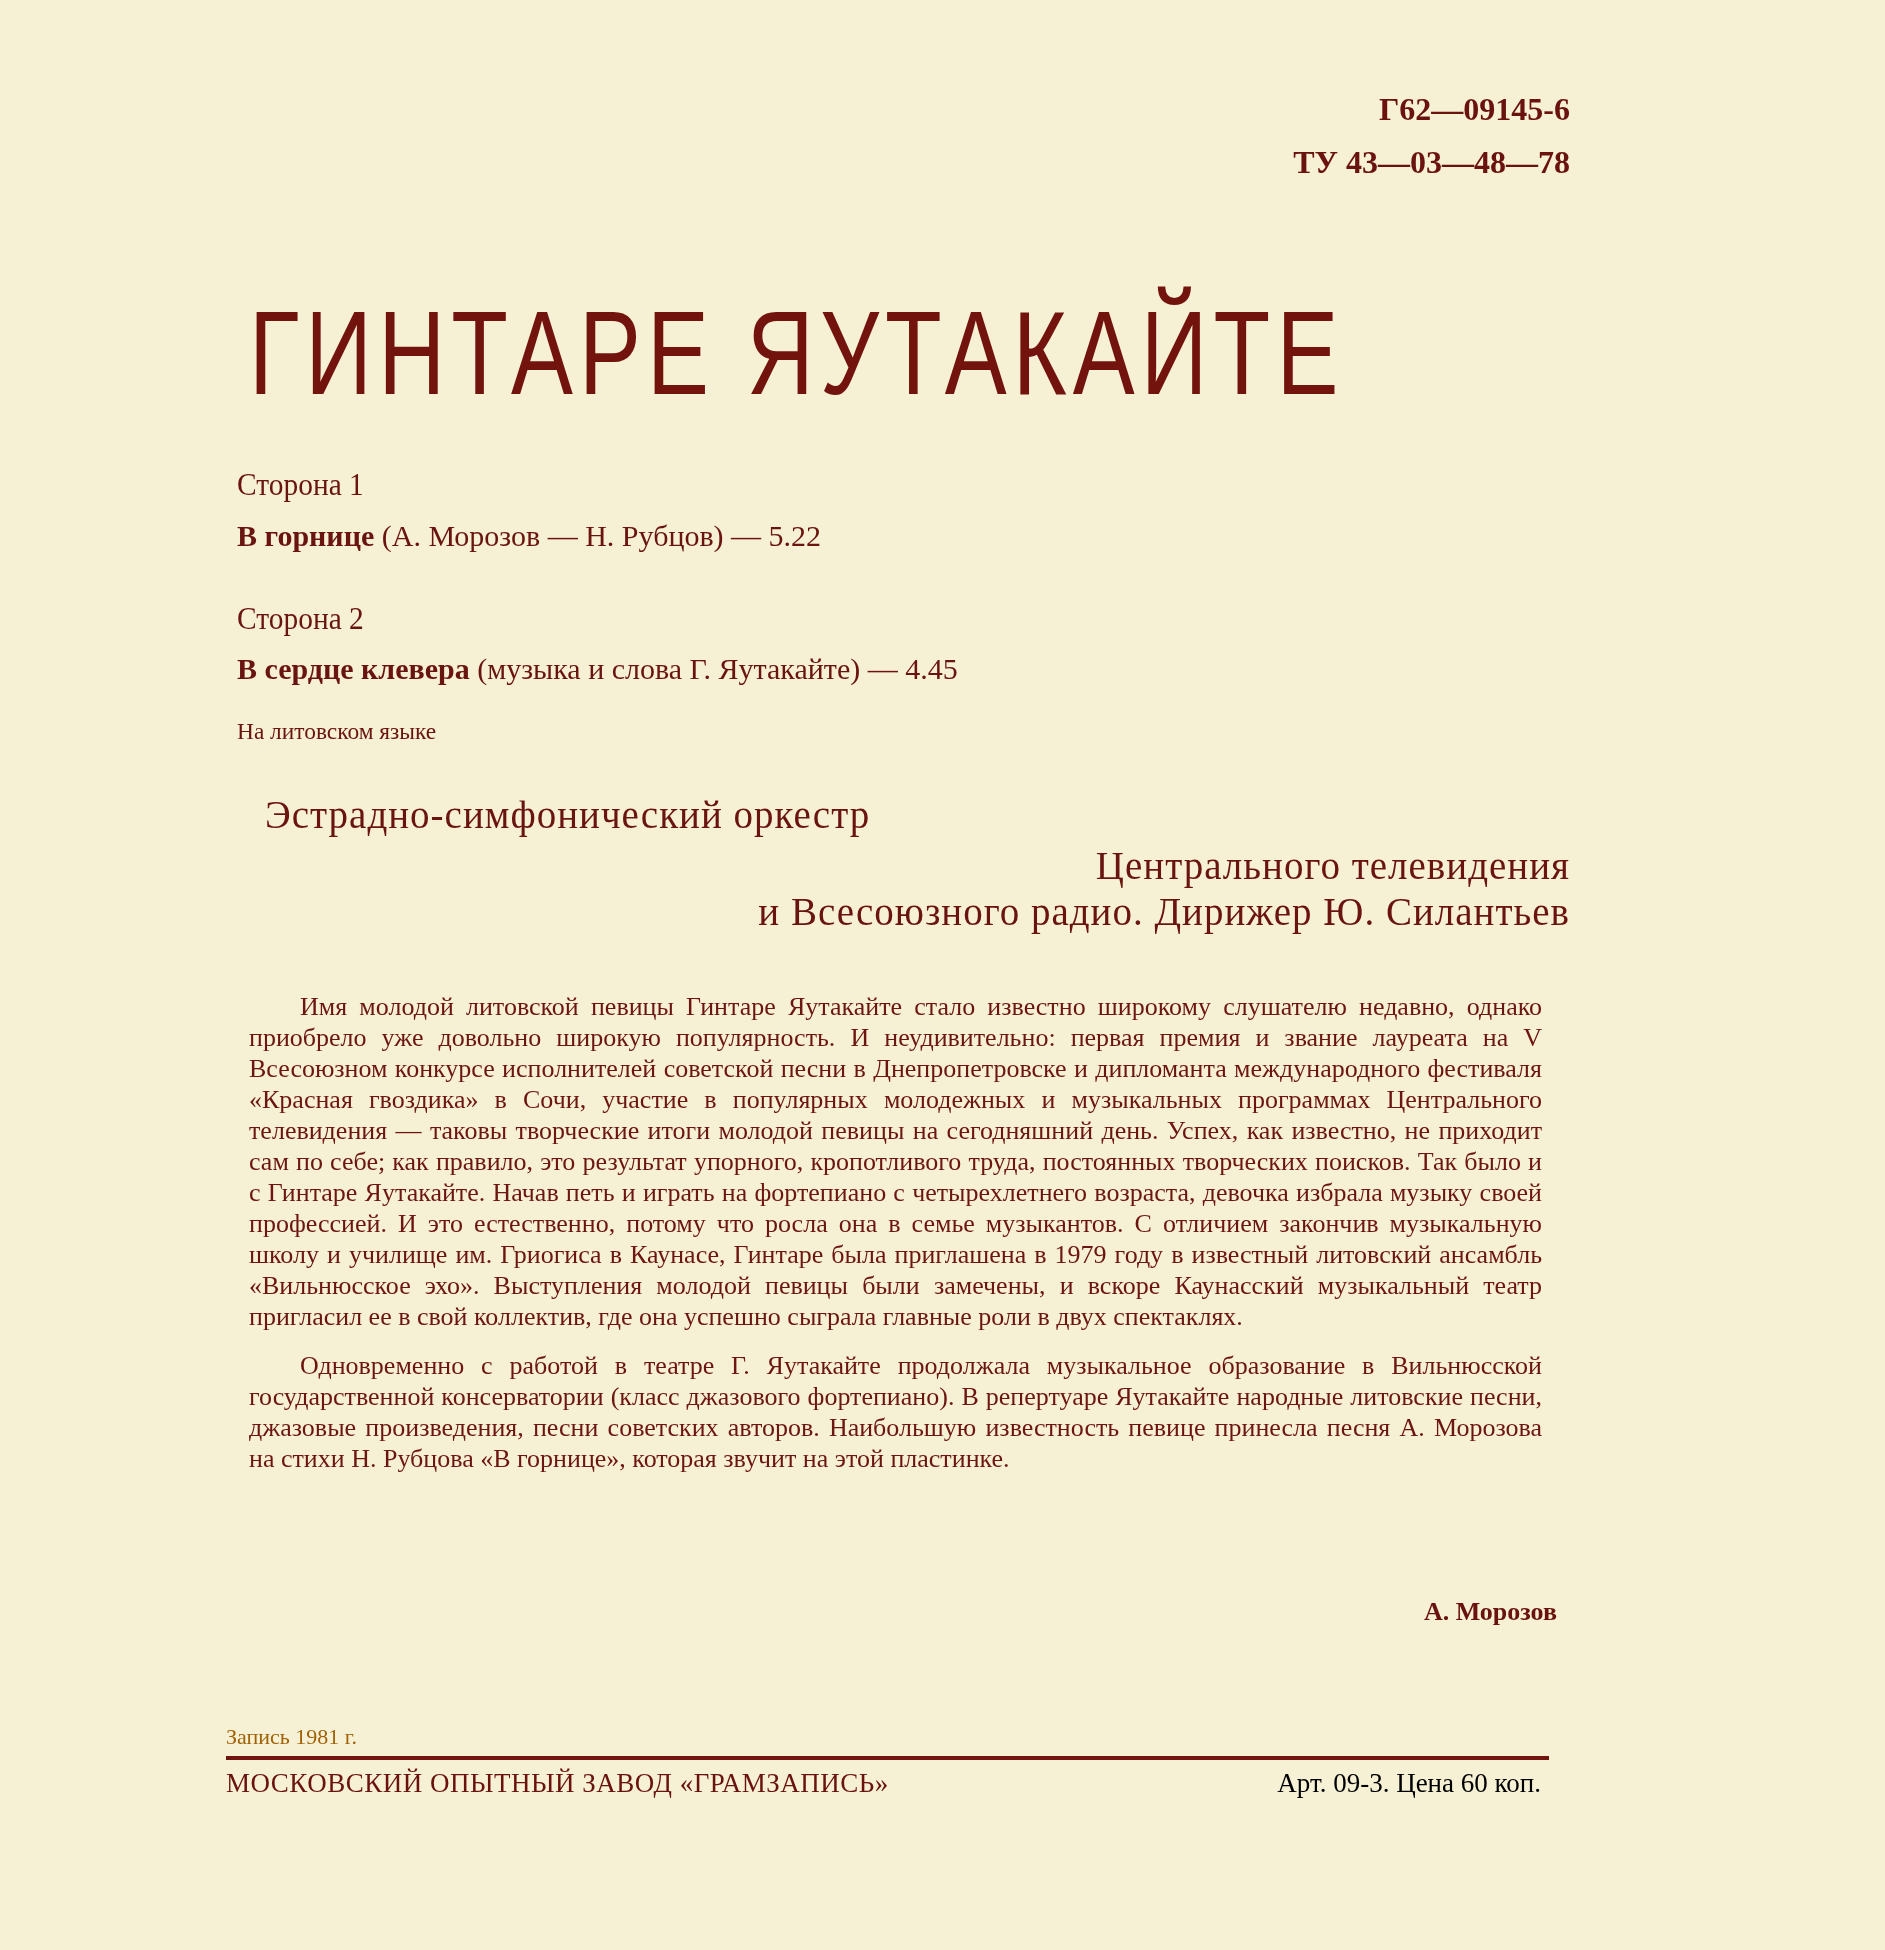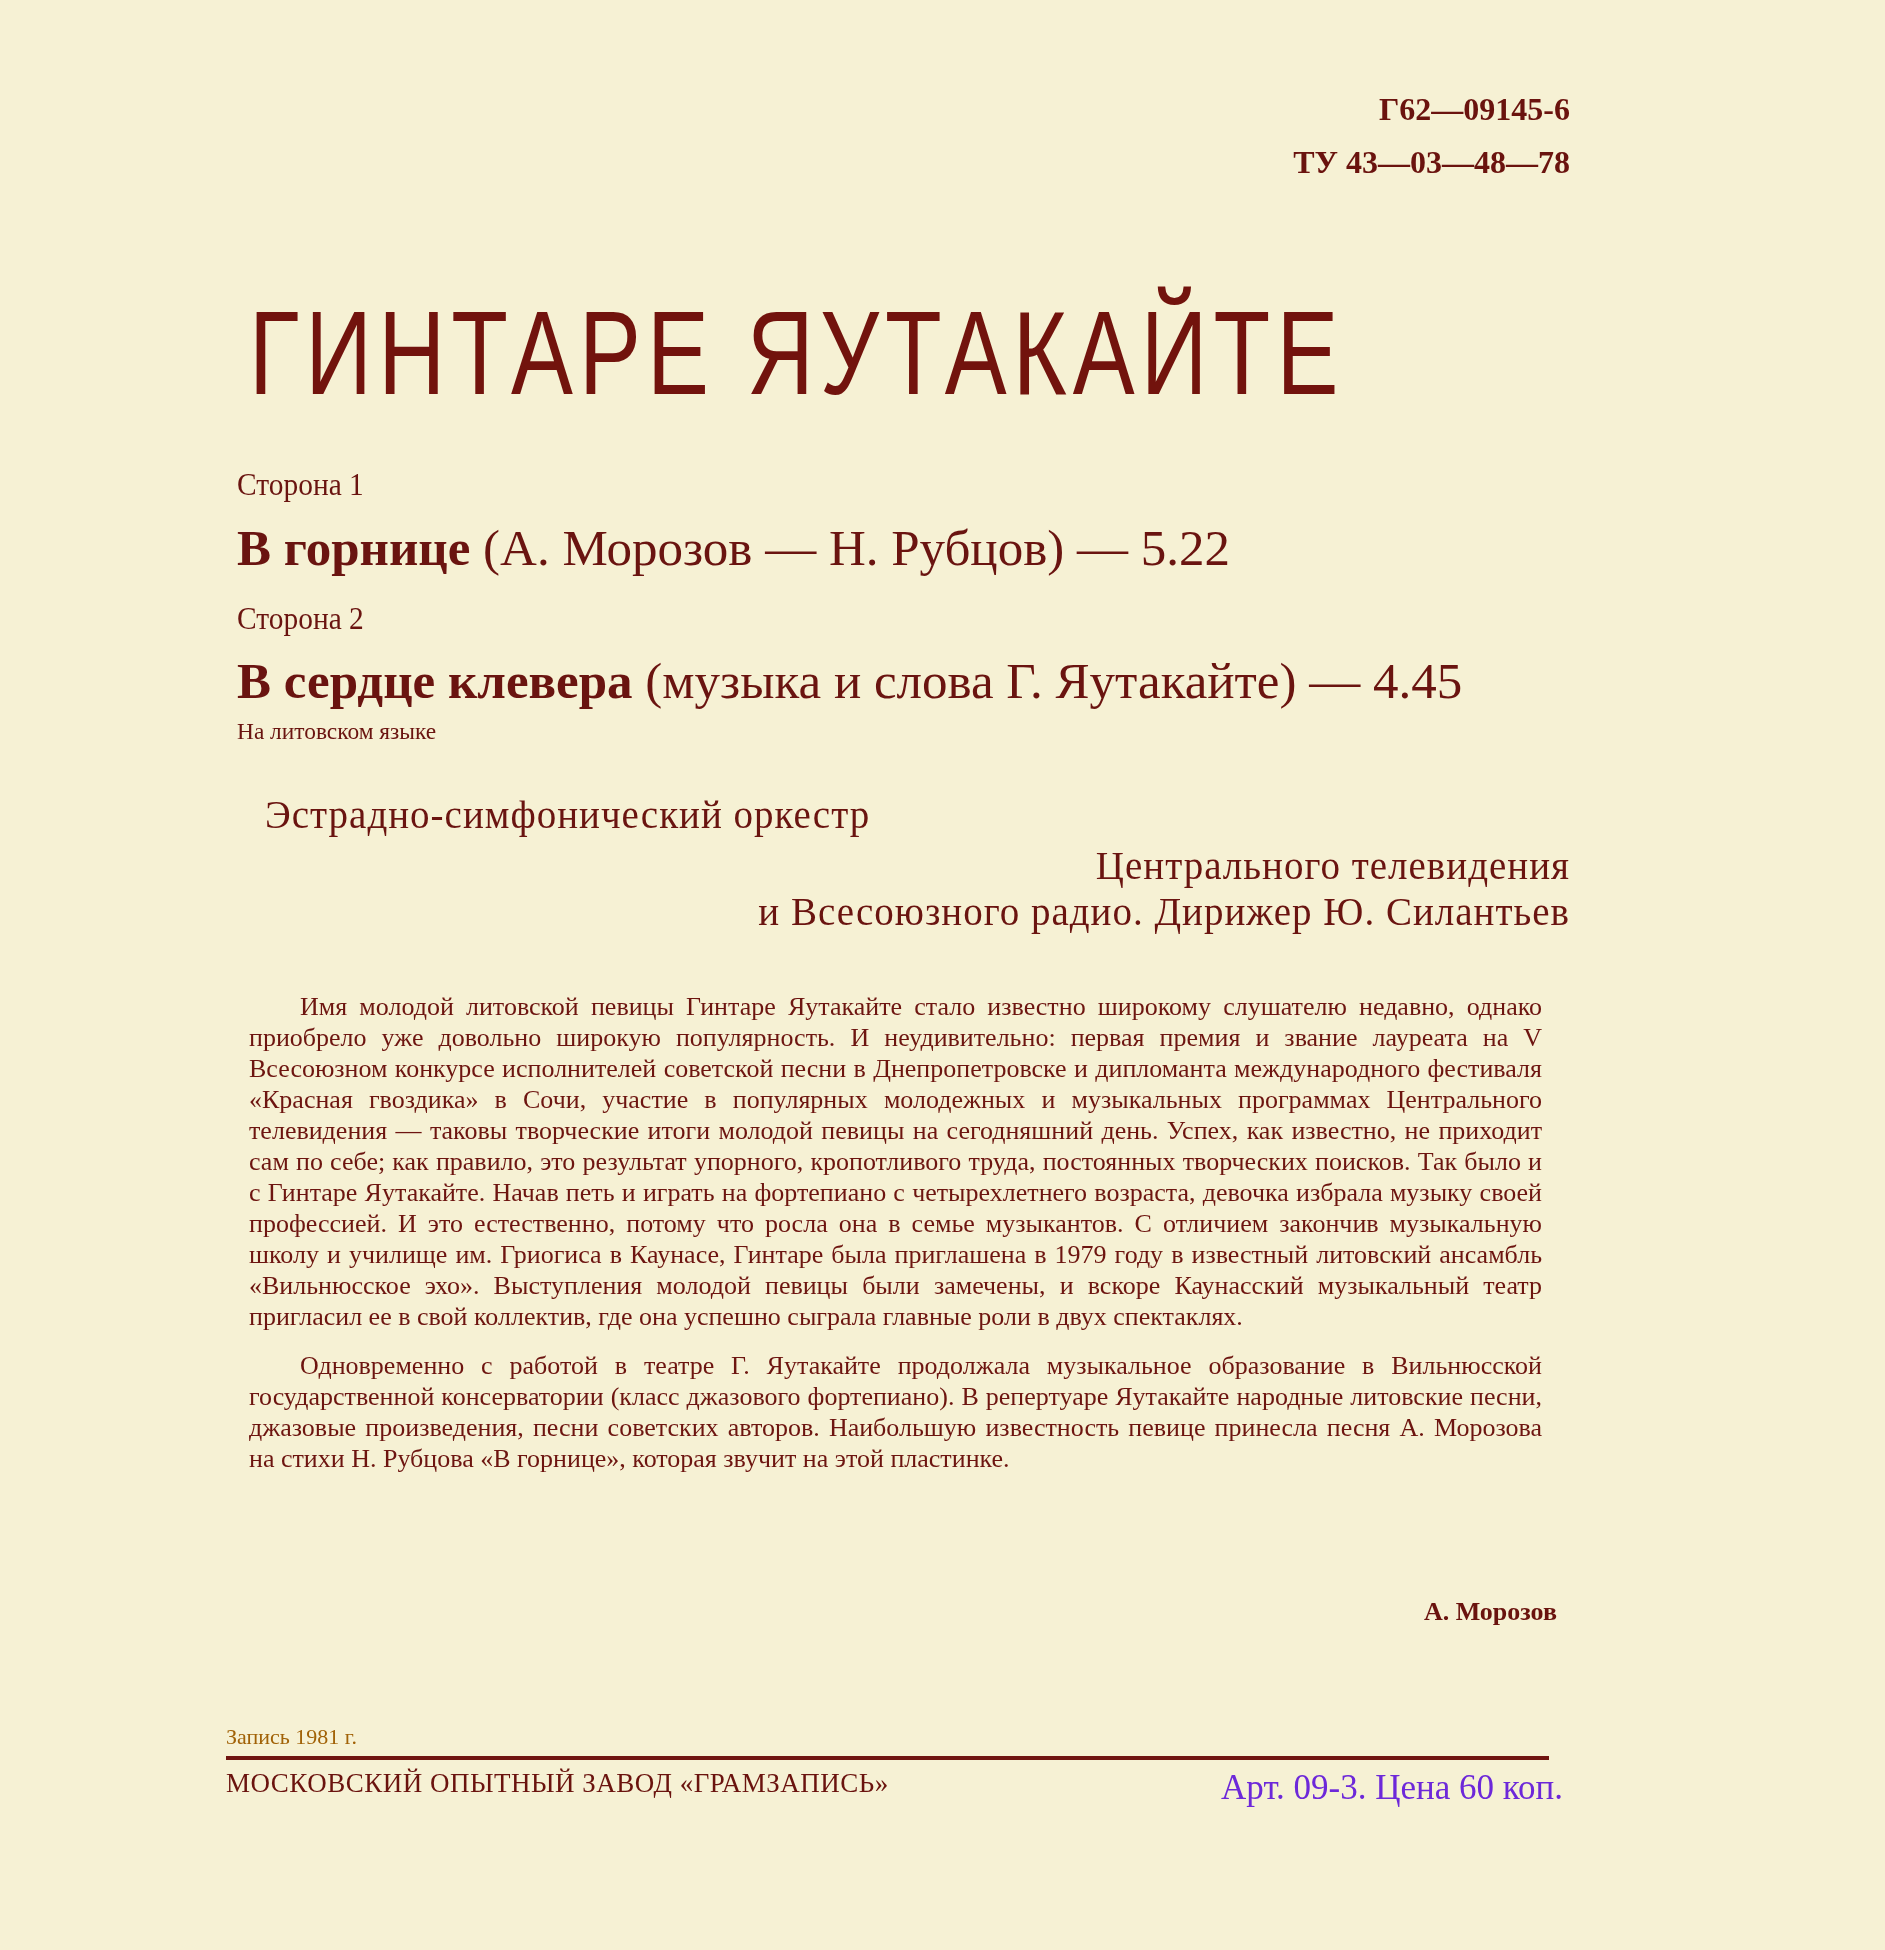--- a/index.html
+++ b/index.html
@@ -24,21 +24,21 @@
     font-size: 119px; letter-spacing: 7.8px;
     transform: scaleX(0.78); transform-origin: left top;
     color: #72130d; line-height: 1; white-space: nowrap;
   }
   .side {
     left: 237px; font-size: 32px; color: #6a1410;
     font-family: "Liberation Serif", serif;
     transform: scaleX(0.92); transform-origin: left top;
   }
   .track {
-    left: 237px; font-size: 51px; color: #6a1410;
+    left: 237px; font-size: 30px; color: #6a1410;
     font-family: "Liberation Serif", serif;
     white-space: nowrap;
   }
   .track b { font-weight: bold; }
   .note {
     left: 237px; top: 718px; font-size: 23.4px; color: #6a1410;
     font-family: "Liberation Serif", serif;
   }
   .orch {
     font-size: 39px; color: #6a1410;
@@ -65,23 +65,23 @@
   .rule {
     left: 226px; top: 1756px; width: 1323px; height: 3.9px;
     background: #701510;
   }
   .footer-left {
     left: 226px; top: 1768px;
     font-family: "Liberation Serif", serif;
     font-size: 27px; color: #6a130e; letter-spacing: 0.5px;
   }
   .footer-right {
-    right: 322px; top: 1768px;
+    right: 344px; top: 1768px;
     font-family: "Liberation Serif", serif;
-    font-size: 35px; color: #6d28d9;
+    font-size: 27px; color: #000000;
   }
 </style>
 </head>
 <body>
 
 <div class="abs code" style="top:93px;margin-left:44px;">Г62—09145-6</div>
 <div class="abs code" style="top:146px;">ТУ 43—03—48—78</div>
 
 <div class="abs title">ГИНТАРЕ ЯУТАКАЙТЕ</div>
 

